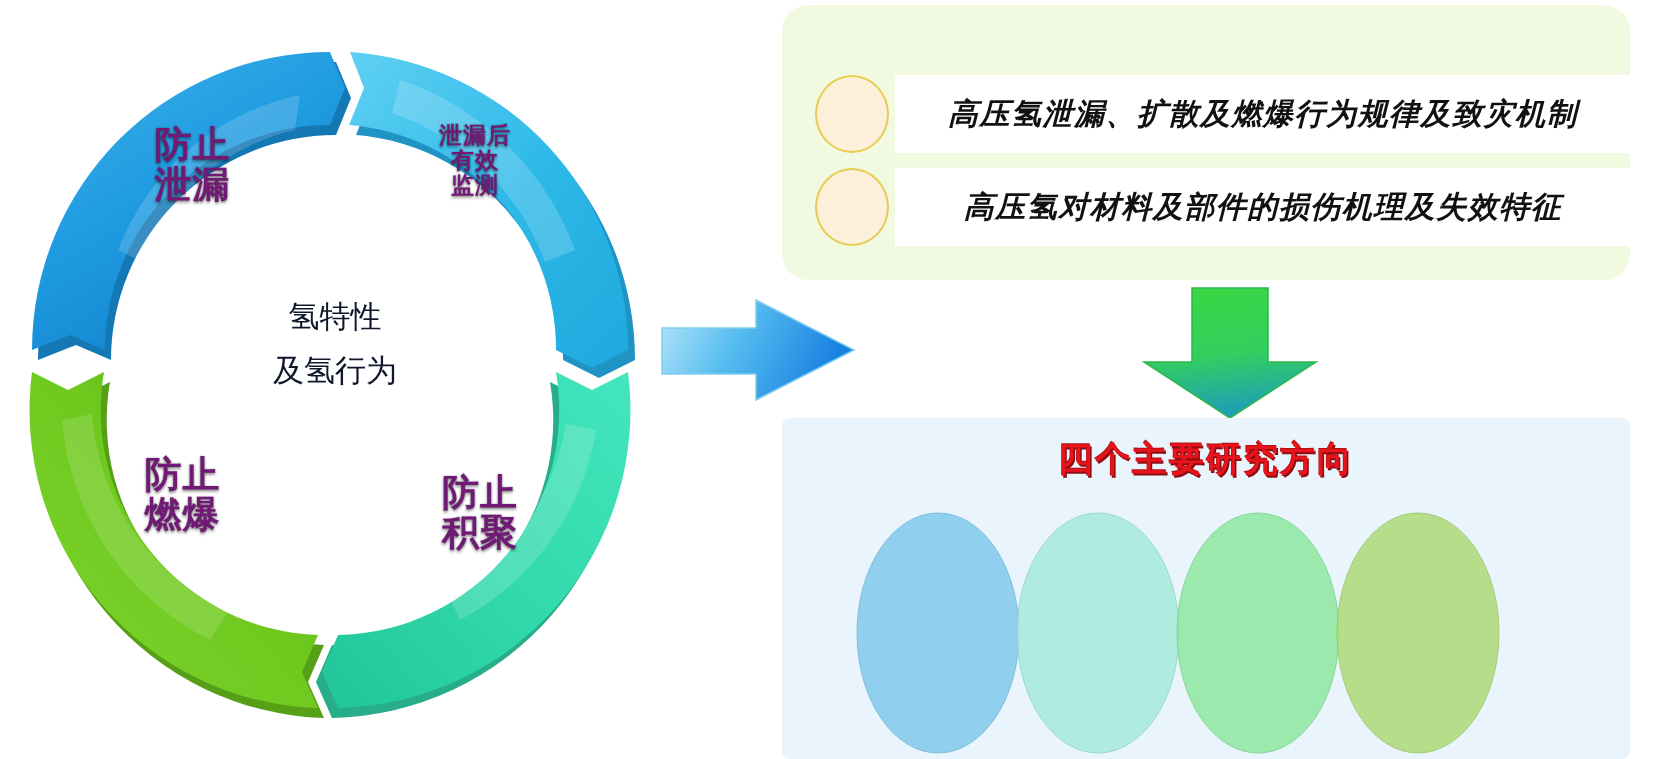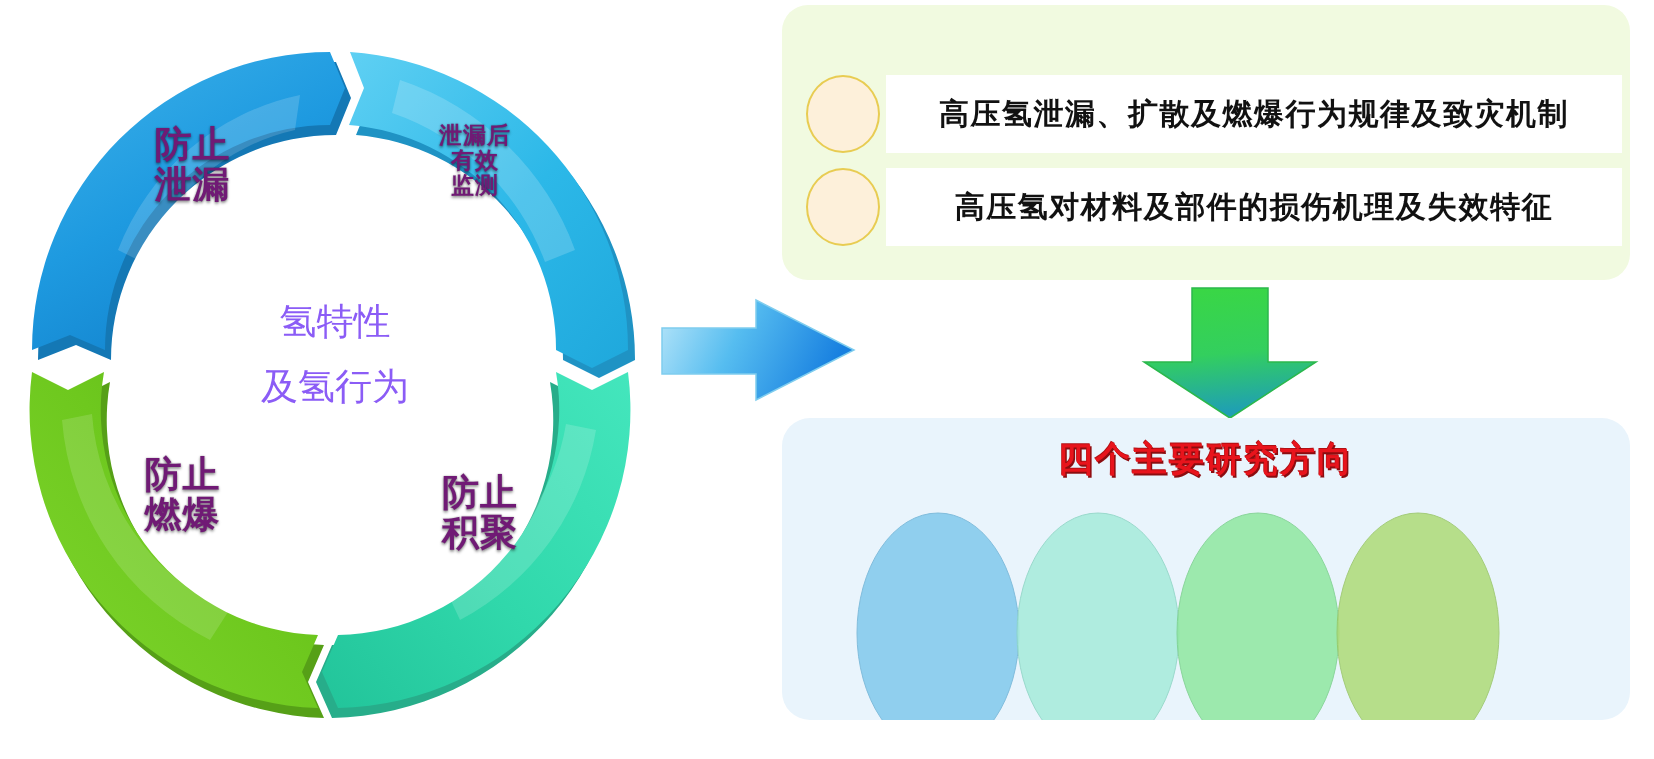--- a/index.html
+++ b/index.html
@@ -12,49 +12,49 @@
   #cycle svg{position:absolute;left:0;top:0;}
   .seg-label{position:absolute;color:#701a75;font-weight:bold;
              text-align:center;line-height:1.08;
              text-shadow:0 2px 3px rgba(0,0,0,.40),0 0 2px rgba(0,0,0,.35);
              letter-spacing:1px;white-space:pre-line;pointer-events:none;}
   #lbl-prevent-leak{left:105px;top:125px;width:175px;font-size:37px;}
   #lbl-monitor{left:400px;top:123px;width:150px;font-size:23px;}
   #lbl-prevent-accum{left:400px;top:473px;width:160px;font-size:37px;}
   #lbl-prevent-explosion{left:95px;top:455px;width:175px;font-size:37px;}
   #center-text{position:absolute;left:205px;top:290px;width:260px;
-               text-align:center;color:#8b5cf6;font-size:37px;
+               text-align:center;color:#0f172a;font-size:31px;
                line-height:1.75;white-space:pre-line;font-weight:500;}
 
   
   #arrow-right{position:absolute;left:648px;top:278px;width:220px;height:145px;}
 
   
   #panel-key{position:absolute;left:782px;top:5px;width:848px;height:275px;
              background:#f1fae0;border-radius:26px;}
   #panel-key-title{position:absolute;left:0;top:16px;width:848px;text-align:center;
              font-size:35px;font-weight:bold;color:#e8141c;letter-spacing:2px;
              text-shadow:1.5px 1.5px 0 #8c0d10,-0.6px -0.6px 0 #b01014;}
-  .key-row{position:absolute;left:24px;width:816px;height:78px;}
+  .key-row{position:absolute;left:33px;width:816px;height:78px;font-style:italic;}
   .key-bullet{position:absolute;left:0;top:0;width:74px;height:78px;
               background:#fdf0da;border:2px solid #e8cc52;border-radius:50%;
               box-sizing:border-box;}
   .key-box{position:absolute;left:80px;top:0;width:736px;height:78px;
            background:#ffffff;display:flex;align-items:center;justify-content:center;}
   .key-text{font-size:30px;font-weight:bold;color:#111;letter-spacing:1.5px;
             white-space:nowrap;}
   #key-row-0{top:70px;}
   #key-row-1{top:163px;}
 
   
   #arrow-down{position:absolute;left:1130px;top:278px;width:200px;height:145px;}
 
   
-  #panel-dirs{position:absolute;left:782px;top:418px;width:848px;height:302px;
-              background:#e9f4fc;border-radius:28px;overflow:hidden;}
+  #panel-dirs{position:absolute;left:782px;top:418px;width:848px;height:341px;
+              background:#e9f4fc;border-radius:8px;overflow:hidden;}
   #panel-dirs-title{position:absolute;left:0;top:18px;width:848px;text-align:center;
               font-size:35px;font-weight:bold;color:#e8141c;letter-spacing:2px;
               text-shadow:1.5px 1.5px 0 #8c0d10,-0.6px -0.6px 0 #b01014;}
   #dirs-svg{position:absolute;left:0;top:0;}
 </style>
 </head>
 <body>
 
 <div id="stage">
 

